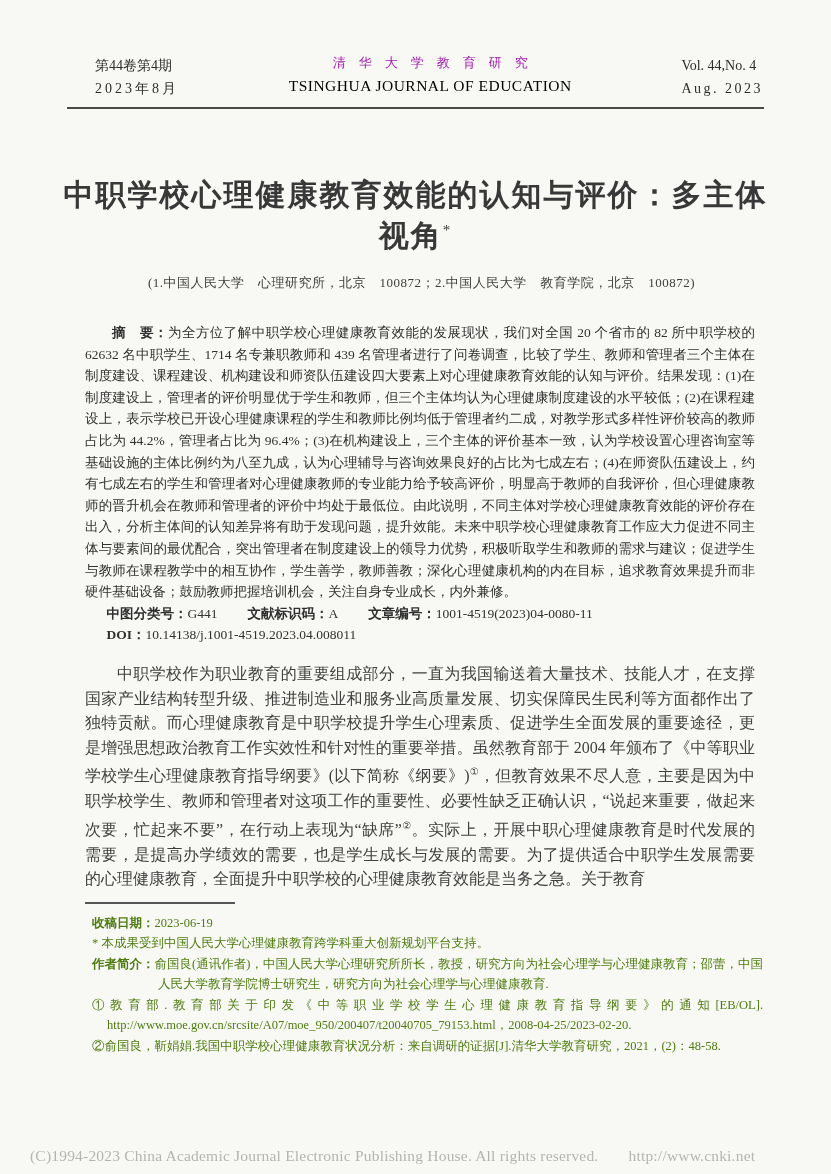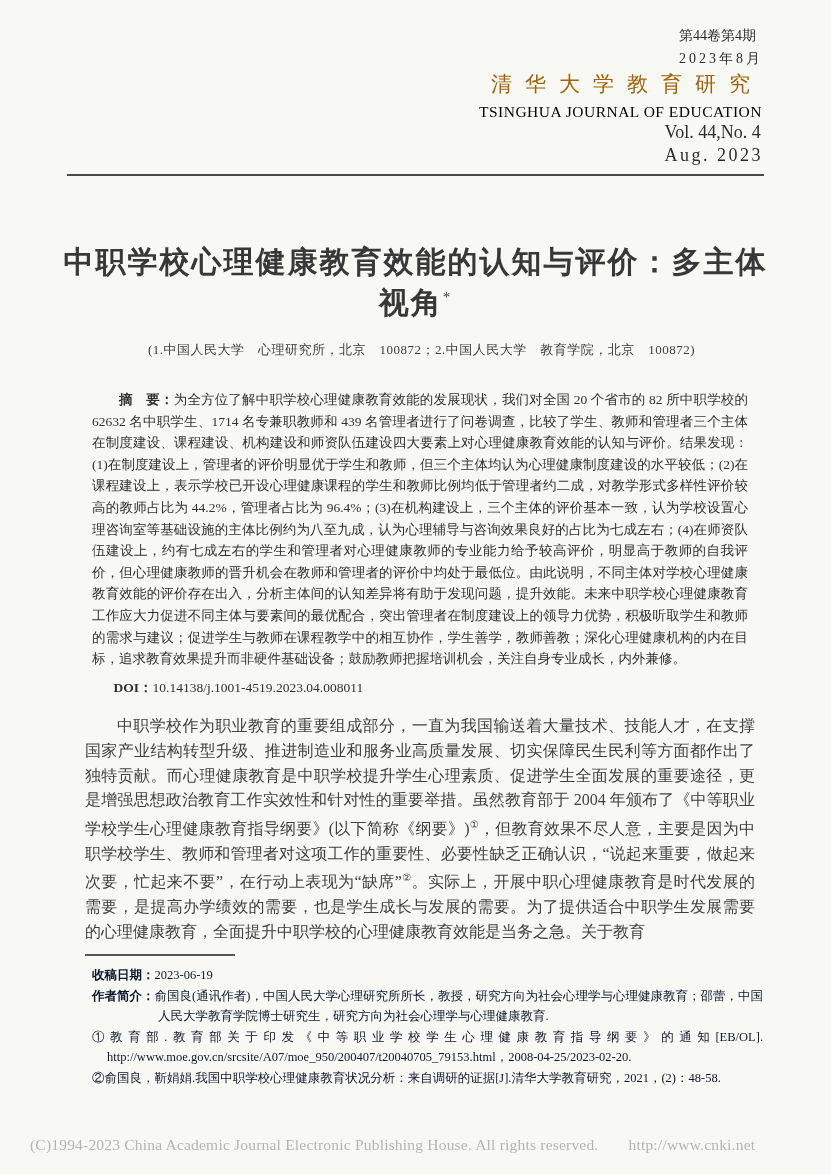--- a/index.html
+++ b/index.html
@@ -8,63 +8,63 @@
     width:831px; height:1174px;
     margin:0 auto;
     background:#f8f8f5;
     font-family:"Liberation Serif","DejaVu Serif",serif;
     color:#2d2d2d;
     overflow:hidden;
     box-sizing:border-box;
   }
   
   .header {
-    padding:24px 68px 0 68px;
-    display:flex; justify-content:space-between; align-items:flex-end;flex-direction:column;
+    padding:54px 68px 0 68px;
+    display:flex; justify-content:space-between; align-items:flex-start;
   }
   .header-left { font-size:14px; line-height:23px; padding-left:27px; white-space:nowrap; }
   .header-left .spaced { letter-spacing:3px; }
   .header-center { text-align:center; flex:1; }
-  .journal-cn { font-size:21px; letter-spacing:13px; text-indent:13px; color:#a16207; }
+  .journal-cn { font-size:13px; letter-spacing:13px; text-indent:13px; color:#a21caf; }
   .journal-en { font-size:15.5px; letter-spacing:0.5px; margin-top:5px; color:#000000; }
-  .header-right { font-size:18px; line-height:23px; white-space:nowrap; text-align:left; }
+  .header-right { font-size:14px; line-height:23px; white-space:nowrap; text-align:left; }
   .header-right .spaced { letter-spacing:2.5px; }
   .header-rule { margin:7px 67px 0 67px; border-top:2.5px solid #4a4a48; }
   
   .title {
     margin:66px 60px 16px 60px;
     text-align:center;
     font-size:30px; font-weight:bold; letter-spacing:2px;
     color:#383838; line-height:1.35;
   }
   .title sup { font-size:15px; font-weight:normal; }
   .authors { margin-top:38px; text-align:center; font-size:20px; letter-spacing:2px; color:#333; }
   .author { margin:0 16px; }
   .author sup { font-size:12px; }
   .affiliation { margin-top:18px; text-align:center; font-size:13px; color:#3e3e3e; letter-spacing:0.5px;margin-left:12px; }
   
   .abstract { margin:30px 76px 0 85px; font-size:13.5px; line-height:21.6px; text-align:justify; color:#303030; }
-  .abstract p { margin:7px; text-indent:2em;font-family:Liberation Serif, serif; }
+  .abstract p { margin:0; text-indent:2em;font-family:Liberation Serif, serif; }
   .abstract p.tight { text-indent:1.6em; }
   .lbl { font-weight:bold; }
   .meta-group { margin-right:30px; }
   .meta-group:last-child { margin-right:0; }
   
   .body-text { margin:16px 76px 0 85px; font-size:16px; line-height:24.6px; text-align:justify; color:#404040; }
   .body-text p { margin:0; text-indent:2em; }
   sup.fn { font-size:10px; }
   
   .fn-rule { margin:10px 0 9px 85px; width:150px; border-top:2px solid #555; }
-  .footnotes { margin:0 68px 0 92px; font-size:12.5px; line-height:20.5px; color:#0f172a; text-align:justify; }
+  .footnotes { margin:0 68px 0 92px; font-size:12.5px; line-height:20.5px; color:#4d7c0f; text-align:justify; }
   .footnotes p { margin:0; }
   .hang-bio { padding-left:66px; text-indent:-66px; }
   .hang-ref { padding-left:15px; text-indent:-15px; }
   
   .footer {
-    position:absolute; left:30px; bottom:20px;
+    position:absolute; left:30px; bottom:9px;
     font-size:15.5px; color:#b4b4b0; letter-spacing:0.2px;
     white-space:nowrap;
   }
   .footer-url { margin-left:30px; }
 </style>
 </head>
 <body>
 
 <div class="page">
 
@@ -84,31 +84,35 @@
   </div>
   <div class="header-rule"></div>
 
   <h1 class="title"><span>中职学校心理健康教育效能的认知与评价：多主体视角</span><sup>*</sup></h1>
 
 
   <div class="affiliation">(1.中国人民大学　心理研究所，北京　100872；2.中国人民大学　教育学院，北京　100872)</div>
 
   <section class="abstract">
     <p><span class="lbl">摘　要：</span><span>为全方位了解中职学校心理健康教育效能的发展现状，我们对全国 20 个省市的 82 所中职学校的 62632 名中职学生、1714 名专兼职教师和 439 名管理者进行了问卷调查，比较了学生、教师和管理者三个主体在制度建设、课程建设、机构建设和师资队伍建设四大要素上对心理健康教育效能的认知与评价。结果发现：(1)在制度建设上，管理者的评价明显优于学生和教师，但三个主体均认为心理健康制度建设的水平较低；(2)在课程建设上，表示学校已开设心理健康课程的学生和教师比例均低于管理者约二成，对教学形式多样性评价较高的教师占比为 44.2%，管理者占比为 96.4%；(3)在机构建设上，三个主体的评价基本一致，认为学校设置心理咨询室等基础设施的主体比例约为八至九成，认为心理辅导与咨询效果良好的占比为七成左右；(4)在师资队伍建设上，约有七成左右的学生和管理者对心理健康教师的专业能力给予较高评价，明显高于教师的自我评价，但心理健康教师的晋升机会在教师和管理者的评价中均处于最低位。由此说明，不同主体对学校心理健康教育效能的评价存在出入，分析主体间的认知差异将有助于发现问题，提升效能。未来中职学校心理健康教育工作应大力促进不同主体与要素间的最优配合，突出管理者在制度建设上的领导力优势，积极听取学生和教师的需求与建议；促进学生与教师在课程教学中的相互协作，学生善学，教师善教；深化心理健康机构的内在目标，追求教育效果提升而非硬件基础设备；鼓励教师把握培训机会，关注自身专业成长，内外兼修。</span></p>
+    <p class="tight">
+      <span class="meta-group"><span class="lbl">中图分类号：</span><span>G441</span></span><span class="meta-group"><span class="lbl">文献标识码：</span><span>A</span></span><span class="meta-group"><span class="lbl">文章编号：</span><span>1001-4519(2023)04-0080-11</span></span>
+    </p>
     <p class="tight"><span class="lbl">DOI：</span><span>10.14138/j.1001-4519.2023.04.008011</span></p>
   </section>
 
   <section class="body-text">
     <p><span>中职学校作为职业教育的重要组成部分，一直为我国输送着大量技术、技能人才，在支撑国家产业结构转型升级、推进制造业和服务业高质量发展、切实保障民生民利等方面都作出了独特贡献。而心理健康教育是中职学校提升学生心理素质、促进学生全面发展的重要途径，更是增强思想政治教育工作实效性和针对性的重要举措。虽然教育部于 2004 年颁布了《中等职业学校学生心理健康教育指导纲要》(以下简称《纲要》)</span><sup class="fn">①</sup><span>，但教育效果不尽人意，主要是因为中职学校学生、教师和管理者对这项工作的重要性、必要性缺乏正确认识，“说起来重要，做起来次要，忙起来不要”，在行动上表现为“缺席”</span><sup class="fn">②</sup><span>。实际上，开展中职心理健康教育是时代发展的需要，是提高办学绩效的需要，也是学生成长与发展的需要。为了提供适合中职学生发展需要的心理健康教育，全面提升中职学校的心理健康教育效能是当务之急。关于教育</span></p>
   </section>
 
   <div class="fn-rule"></div>
 
   <section class="footnotes">
     <p><span class="lbl">收稿日期：</span><span>2023-06-19</span></p>
+    <p><span>* </span><span>本成果受到中国人民大学心理健康教育跨学科重大创新规划平台支持。</span></p>
     <p class="hang-bio"><span class="lbl">作者简介：</span><span>俞国良(通讯作者)，中国人民大学心理研究所所长，教授，研究方向为社会心理学与心理健康教育；邵蕾，中国人民大学教育学院博士研究生，研究方向为社会心理学与心理健康教育.</span></p>
     <p class="hang-ref"><span>①</span><span>教育部.教育部关于印发《中等职业学校学生心理健康教育指导纲要》的通知[EB/OL]. http://www.moe.gov.cn/srcsite/A07/moe_950/200407/t20040705_79153.html，2008-04-25/2023-02-20.</span></p>
     <p class="hang-ref"><span>②</span><span>俞国良，靳娟娟.我国中职学校心理健康教育状况分析：来自调研的证据[J].清华大学教育研究，2021，(2)：48-58.</span></p>
   </section>
 
   <div class="footer">
     <span>(C)1994-2023 China Academic Journal Electronic Publishing House. All rights reserved.</span><span class="footer-url">http://www.cnki.net</span>
   </div>
 
 </div>

